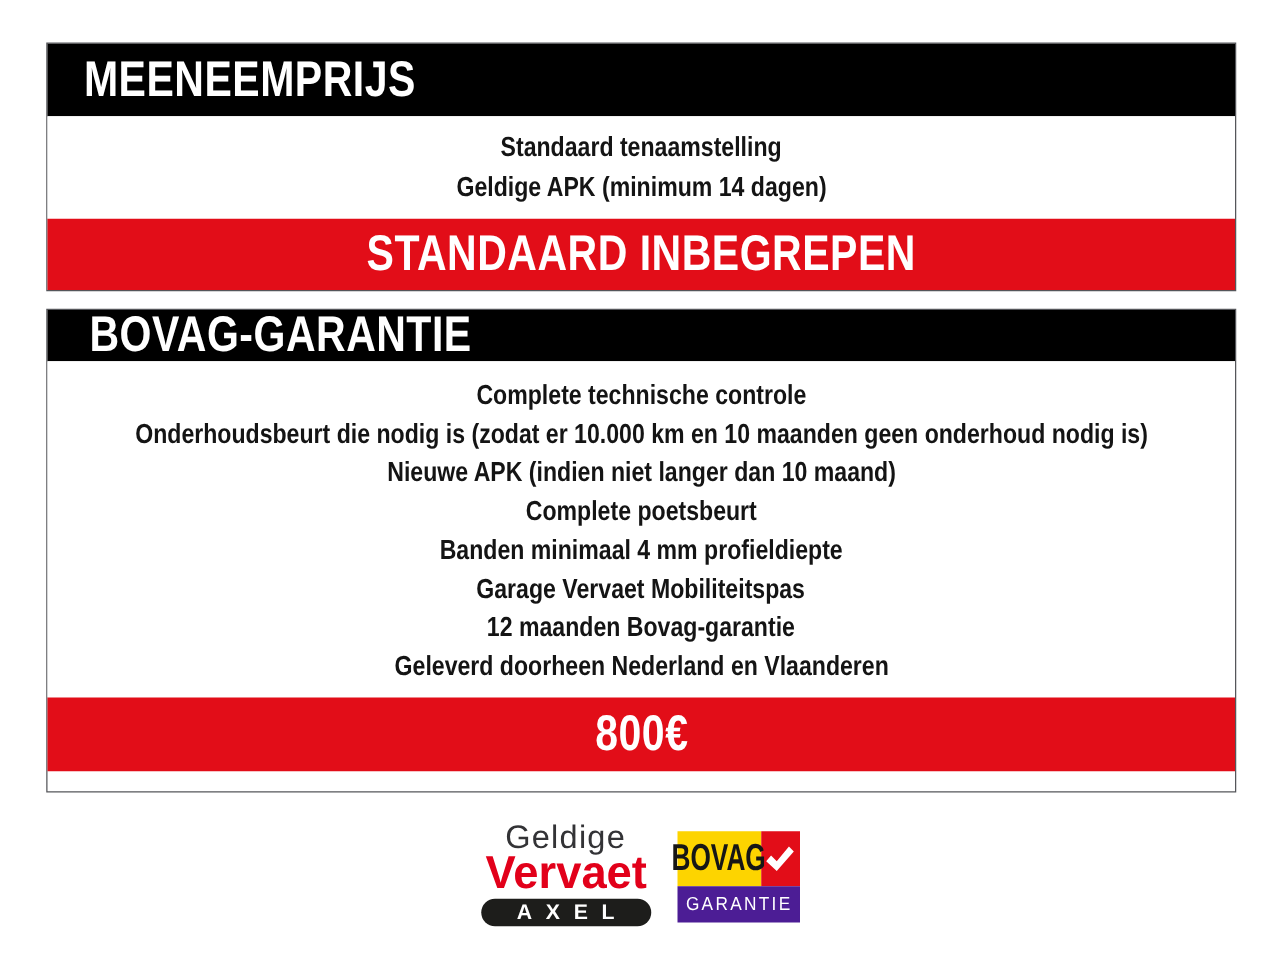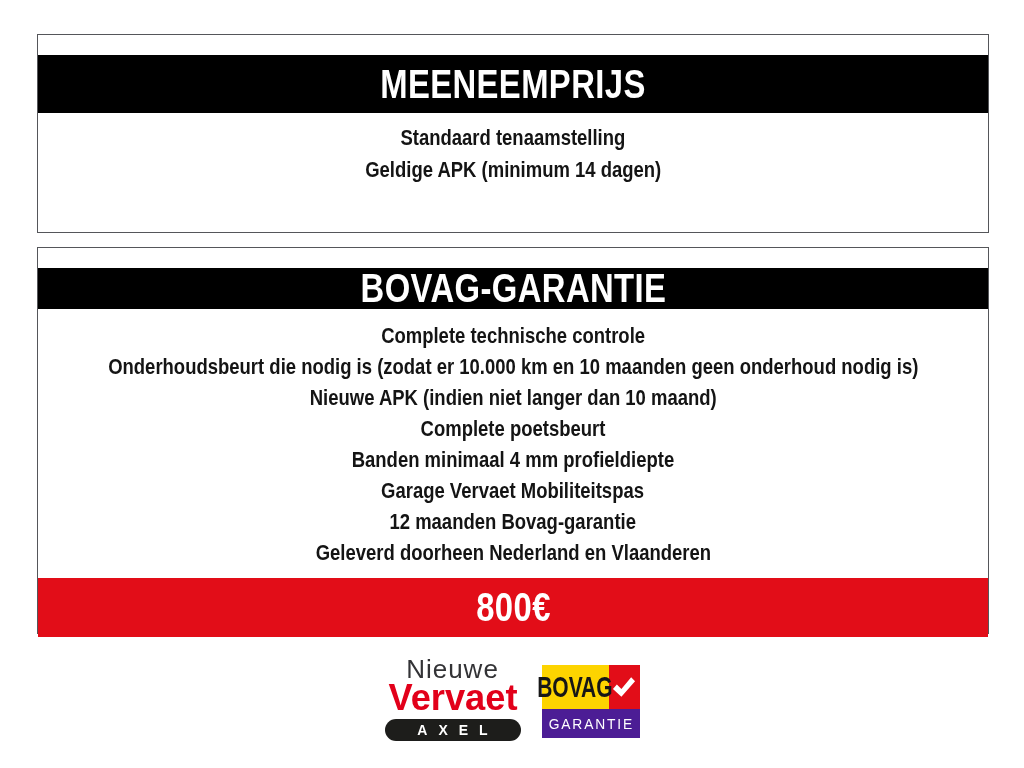--- a/index.html
+++ b/index.html
@@ -15,21 +15,21 @@
     left: 37px;
     width: 952px;
     border: 1px solid #55565a;
     background: #ffffff;
   }
   #card-meeneemprijs { top: 34px; height: 199px; }
   #card-bovag        { top: 247px; height: 387px; }
 
   .bar-black {
     background: #000000;
-    display: flex; align-items: center; justify-content: center; margin-top: 20px;
+    display: flex; align-items: center; 
   }
   .bar-red {
     background: #e20d18;
     display: flex; align-items: center; justify-content: center;
   }
   #card-meeneemprijs .bar-black { height: 58px; }
   #card-meeneemprijs .white-body { height: 82px; }
   #card-meeneemprijs .bar-red { height: 57px; }
 
   #card-bovag .bar-black { height: 41px; }
@@ -86,21 +86,21 @@
   }
   .gv-axel-pill {
     margin-top: 6px;
     height: 22px;
     background: #1d1d1b;
     border-radius: 11px;
     display: flex; align-items: center; justify-content: center;
   }
   .gv-axel-pill span {
     color: #ffffff;
-    font-size: 14px;
+    font-size: 17px;
     font-weight: bold;
     letter-spacing: 11px;
     margin-right: -11px;
   }
   .bovag-logo {
     margin-top: 10px;
     width: 98px; height: 73px;
     display: flex; flex-direction: column;
   }
   .bovag-top { display: flex; height: 44px; text-align: center; }
@@ -139,20 +139,23 @@
 <body>
 
 <div class="card" id="card-meeneemprijs">
   <div class="bar-black">
     <span class="heading">MEENEEMPRIJS</span>
   </div>
   <div class="white-body">
     <div class="item">Standaard tenaamstelling</div>
     <div class="item">Geldige APK (minimum 14 dagen)</div>
   </div>
+  <div class="bar-red">
+    <span class="heading">STANDAARD INBEGREPEN</span>
+  </div>
 </div>
 
 <div class="card" id="card-bovag">
   <div class="bar-black">
     <span class="heading">BOVAG-GARANTIE</span>
   </div>
   <div class="white-body">
     <div class="item">Complete technische controle</div>
     <div class="item">Onderhoudsbeurt die nodig is (zodat er 10.000 km en 10 maanden geen onderhoud nodig is)</div>
     <div class="item">Nieuwe APK (indien niet langer dan 10 maand)</div>
@@ -162,21 +165,21 @@
     <div class="item">12 maanden Bovag-garantie</div>
     <div class="item">Geleverd doorheen Nederland en Vlaanderen</div>
   </div>
   <div class="bar-red">
     <span class="heading">800€</span>
   </div>
 </div>
 
 <div class="footer-logos">
   <div class="gv-logo">
-    <div class="gv-garage">Nieuwe</div>
+    <div class="gv-garage">Geldige</div>
     <div class="gv-vervaet">Vervaet</div>
     <div class="gv-axel-pill">
       <span>AXEL</span>
     </div>
   </div>
   <div class="bovag-logo">
     <div class="bovag-top">
       <div class="bovag-yellow">
         <span>BOVAG</span>
       </div>

